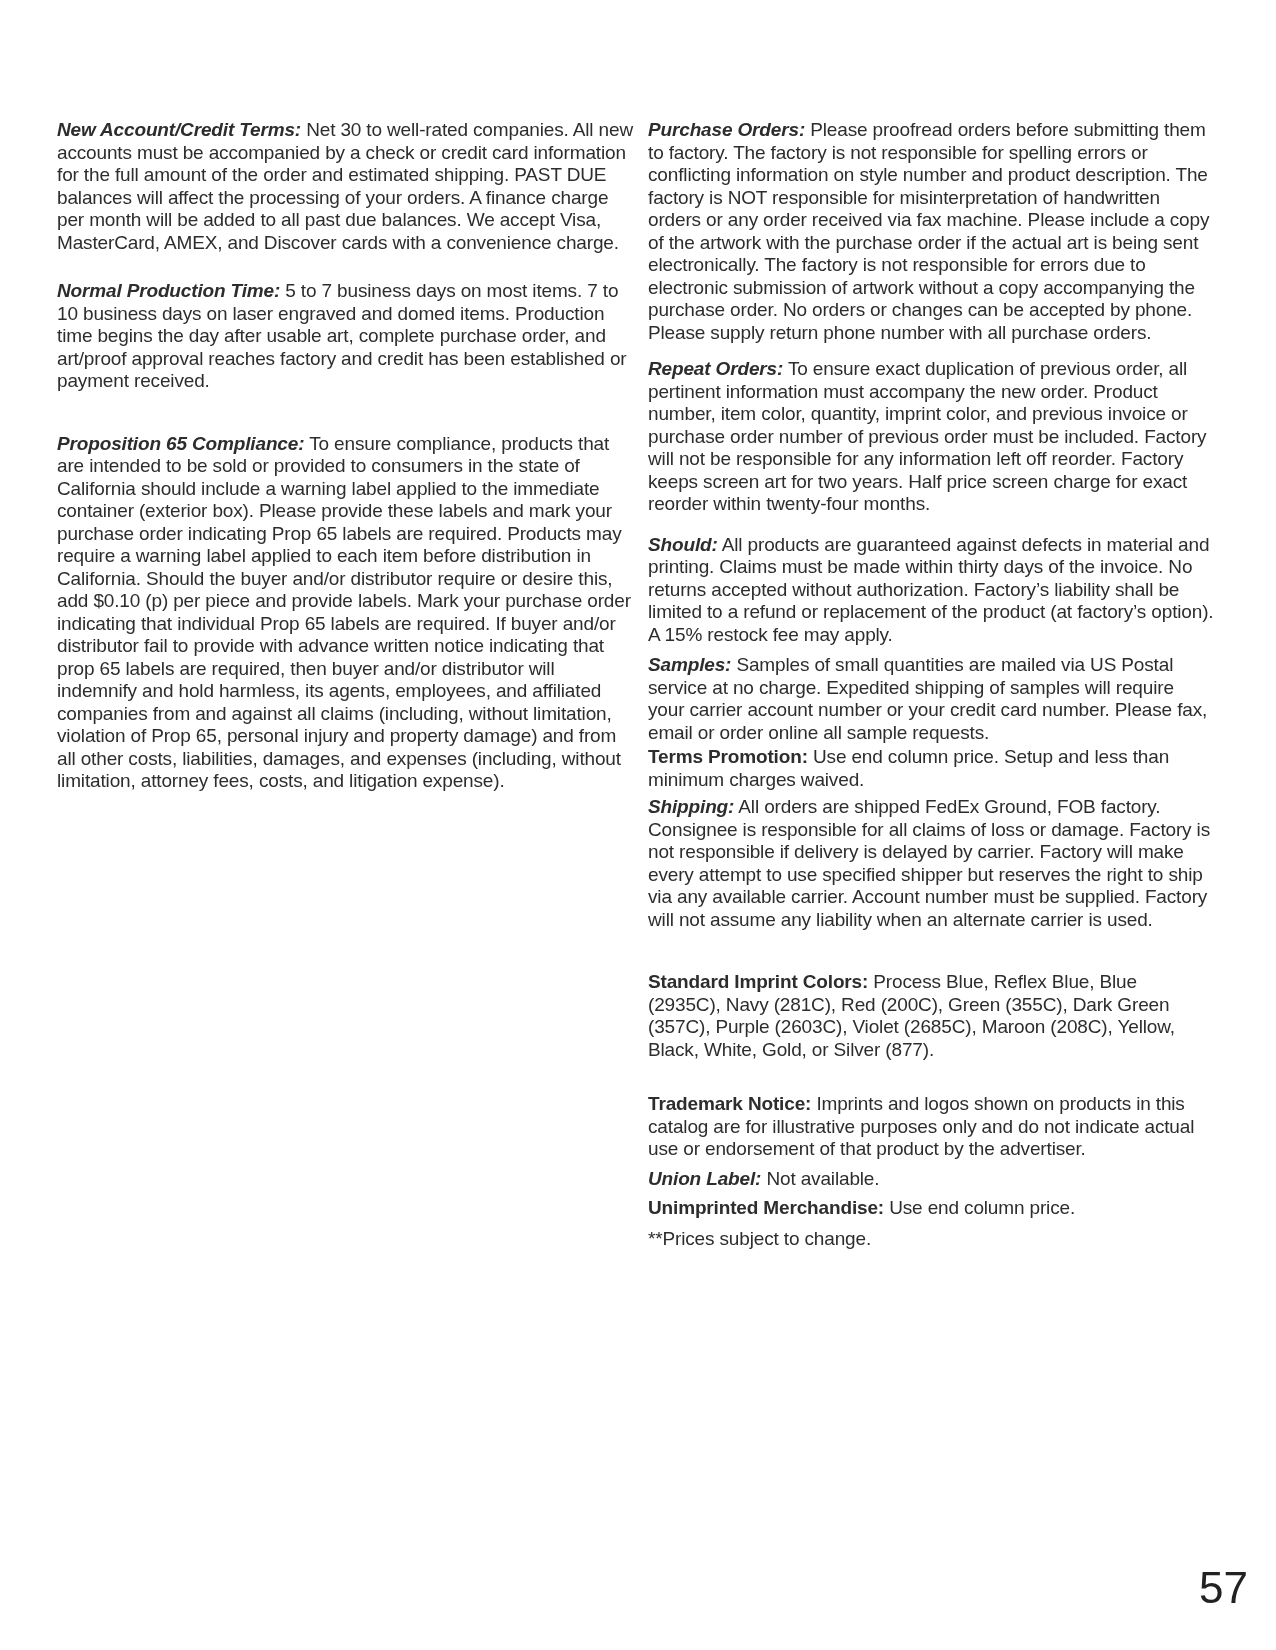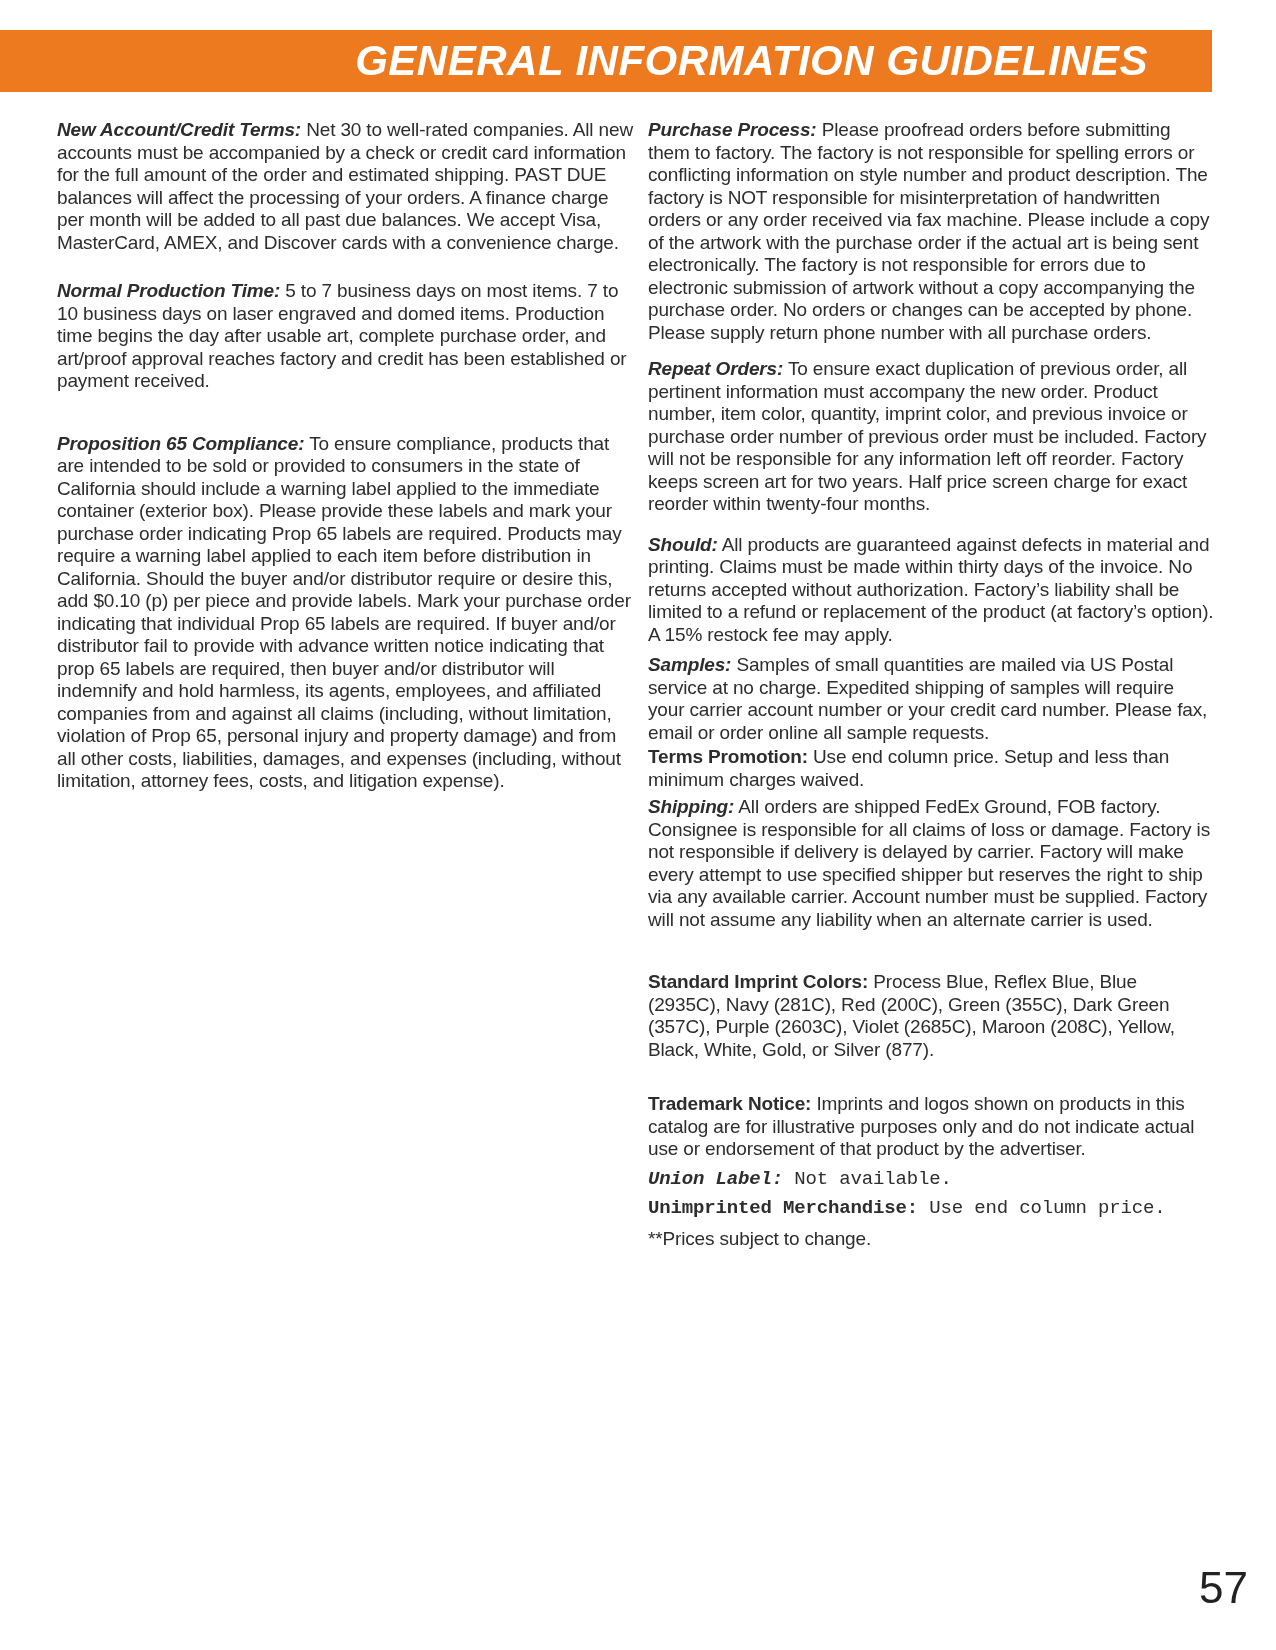--- a/index.html
+++ b/index.html
@@ -32,58 +32,55 @@
     letter-spacing:-0.15px;
     text-align:left;
   }
   .col.left{left:57px;width:580px;}
   .col.right{left:648px;width:566px;}
   .para{margin:0;}
   .lbl{font-weight:bold;}
   .lbl.it{font-style:italic;}
   
   .mt2{margin-top:2px;}   .mt5{margin-top:5px;}
-  .mt7{margin-top:7px;font-family:Liberation Mono, monospace;}   .mt8{margin-top:8px;}
+  .mt7{margin-top:7px;}   .mt8{margin-top:8px;}
   .mt14{margin-top:14px;} .mt18{margin-top:18px;}
   .mt26{margin-top:26px;} .mt32{margin-top:32px;}
   .mt40{margin-top:40px;}
   .gap-colors{margin-top:40px;}
   .page-number{
     position:absolute;top:1566px;right:28px;
     font-size:44px;line-height:44px;
     font-weight:400;color:#222222;
   }
 </style>
 </head>
 <body>
 
 <div class="page">
 
-  <header class="banner">
-    <h1>GENERAL INFORMATION GUIDELINES</h1>
-  </header>
 
   <section class="col left">
     <p class="para">
       <span class="lbl it">New Account/Credit Terms:</span>
       <span>Net 30 to well-rated companies. All new accounts must be accompanied by a check or credit card information for the full amount of the order and estimated shipping. PAST DUE balances will affect the processing of your orders. A finance charge per month will be added to all past due balances.  We accept Visa, MasterCard, AMEX, and Discover cards with a convenience charge.</span>
     </p>
     <p class="para mt26">
       <span class="lbl it">Normal Production Time:</span>
       <span>5 to 7 business days on most items. 7 to 10 business days on laser engraved and domed items. Production time begins the day after usable art, complete purchase order, and art/proof approval reaches factory and credit has been established or payment received.</span>
     </p>
     <p class="para mt40">
       <span class="lbl it">Proposition 65 Compliance:</span>
       <span>To ensure compliance, products that are intended to be sold or provided to consumers in the state of California should include a warning label applied to the immediate container (exterior box).  Please provide these labels and mark your purchase order indicating Prop 65 labels are required.  Products may require a warning label applied to each item before distribution in California.  Should the buyer and/or distributor require or desire this, add $0.10 (p) per piece and provide labels.  Mark your purchase order indicating that individual Prop 65 labels are required.  If buyer and/or distributor fail to provide with advance written notice indicating that prop 65 labels are required, then buyer and/or distributor will indemnify and hold harmless, its agents, employees, and affiliated companies from and against all claims (including, without limitation, violation of Prop 65, personal injury and property damage) and from all other costs, liabilities, damages, and expenses (including, without limitation, attorney fees, costs, and litigation expense).</span>
     </p>
   </section>
 
   <section class="col right">
     <p class="para">
-      <span class="lbl it">Purchase Process:</span>
+      <span class="lbl it">Purchase Orders:</span>
       <span>Please proofread orders before submitting them to factory. The factory is not responsible for spelling errors or conflicting information on style number and product description. The factory is NOT responsible for misinterpretation of handwritten orders or any order received via fax machine. Please include a copy of the artwork with the purchase order if the actual art is being sent electronically. The factory is not responsible for errors due to electronic submission of artwork without a copy accompanying the purchase order. No orders or changes can be accepted by phone. Please supply return phone number with all purchase orders.</span>
     </p>
     <p class="para mt14">
       <span class="lbl it">Repeat Orders:</span>
       <span>To ensure exact duplication of previous order, all pertinent information must accompany the new order. Product number, item color, quantity, imprint color, and previous invoice or purchase order number of previous order must be included. Factory will not be responsible for any information left off reorder. Factory keeps screen art for two years. Half price screen charge for exact reorder within twenty-four months.</span>
     </p>
     <p class="para mt18">
       <span class="lbl it">Should:</span>
       <span>All products are guaranteed against defects in material and printing. Claims must be made within thirty days of the invoice. No returns accepted without authorization. Factory’s liability shall be limited to a refund or replacement of the product (at factory’s option).  A 15% restock fee may apply.</span>
     </p>

